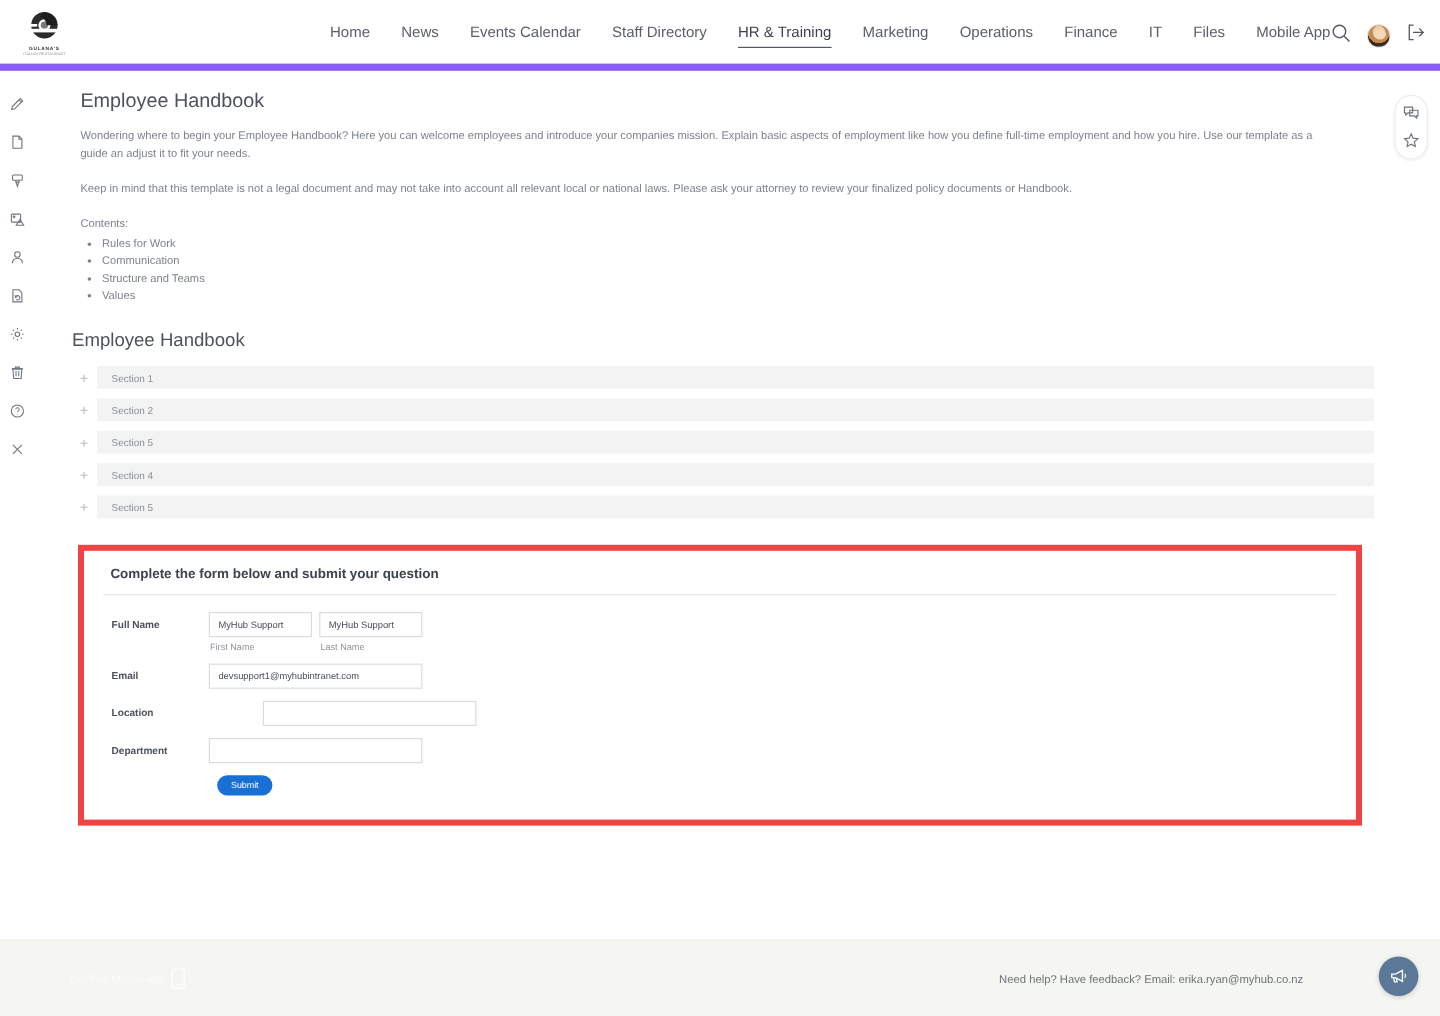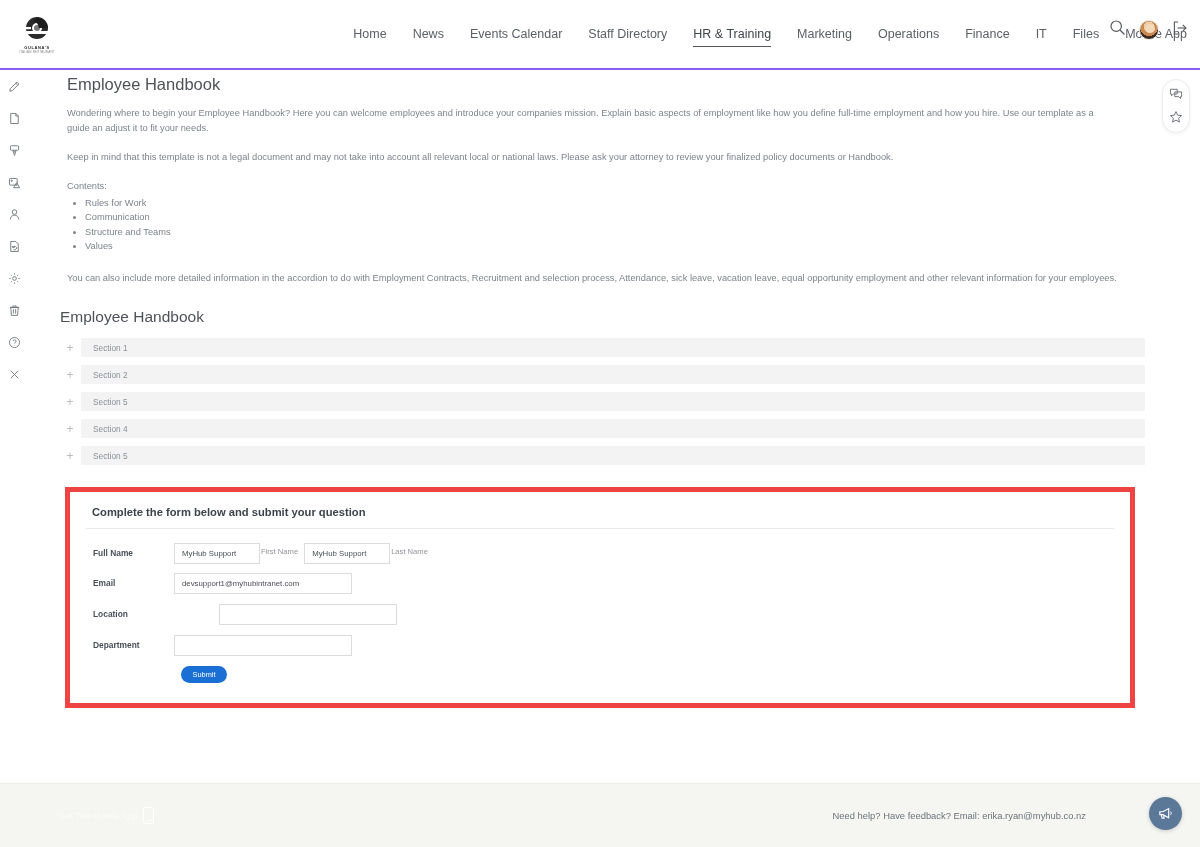--- a/index.html
+++ b/index.html
@@ -9,28 +9,27 @@
     height: 847px;
     background: #ffffff;
     font-family: "Liberation Sans", sans-serif;
     color: #555b66;
     overflow: hidden;
     position: relative;
   }
 
   
   .topbar {
-    height: 70px;
+    height: 59px;
     width: 100%;
     background: #ffffff;
-    border-bottom: 2px solid #8b5cf6;
-    display: flex;
-    align-items: center;
-    position: relative;
-    justify-content: space-between;
+    border-bottom: 6px solid #8b5cf6;
+    display: flex;
+    align-items: center;
+    position: relative;
   }
   .logo-wrap {
     width: 58px;
     margin-left: 8px;
     display: flex;
     flex-direction: column;
     align-items: center;
     justify-content: center;
   }
   .logo-mark {
@@ -253,21 +252,21 @@
     font-family: "Liberation Sans", sans-serif;
   }
   .inp.name { width: 86px; }
   .inp.wide { width: 178px; }
   .sub-label {
     font-size: 7.6px;
     color: #8f949c;
     margin-top: 4px;
     padding-left: 1px;
   }
-  .name-col { display: flex; }
+  .name-col { display: flex; flex-direction: column; }
   .textarea-box {
     width: 178px;
     height: 62px;
     border: 1px solid #dcdcdc;
     background: #fff;
     position: relative;
   }
   .ta-vscroll {
     position: absolute;
     right: 0; top: 0;
@@ -490,21 +489,20 @@
     <h1 class="page-title">Employee Handbook</h1>
     <p class="body-text">Wondering where to begin your Employee Handbook? Here you can welcome employees and introduce your companies mission. Explain basic aspects of employment like how you define full-time employment and how you hire. Use our template as a guide an adjust it to fit your needs.</p>
     <p class="body-text">Keep in mind that this template is not a legal document and may not take into account all relevant local or national laws. Please ask your attorney to review your finalized policy documents or Handbook.</p>
     <p class="body-text tight">Contents:</p>
     <ul class="contents">
       <li>Rules for Work</li>
       <li>Communication</li>
       <li>Structure and Teams</li>
       <li>Values</li>
     </ul>
-    <p class="body-text">You can also include more detailed information in the accordion to do with Employment Contracts, Recruitment and selection process, Attendance, sick leave, vacation leave, equal opportunity employment and other relevant information for your employees.</p>
   </div>
 
   <div class="accordion-wrap">
     <h2 class="accordion-title">Employee Handbook</h2>
 
     <div class="acc-row">
       <span class="acc-plus">+</span>
       <span class="acc-bar">Section 1</span>
     </div>
     <div class="acc-row">

